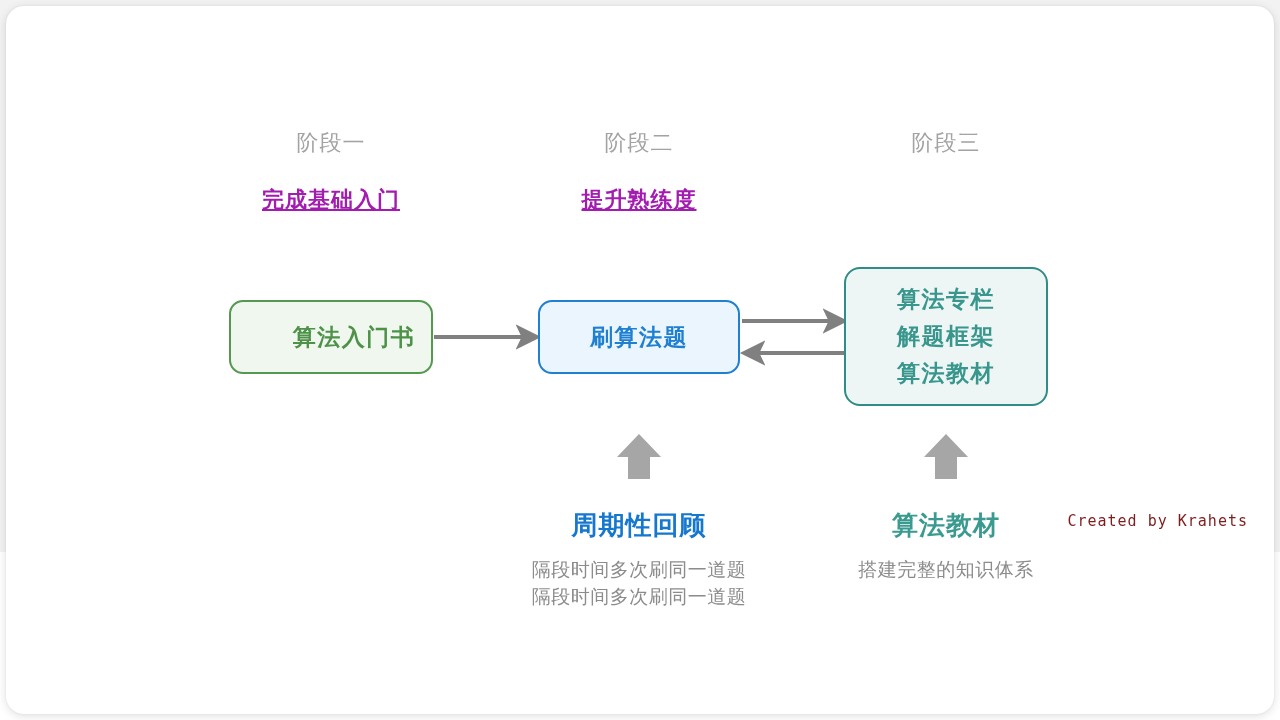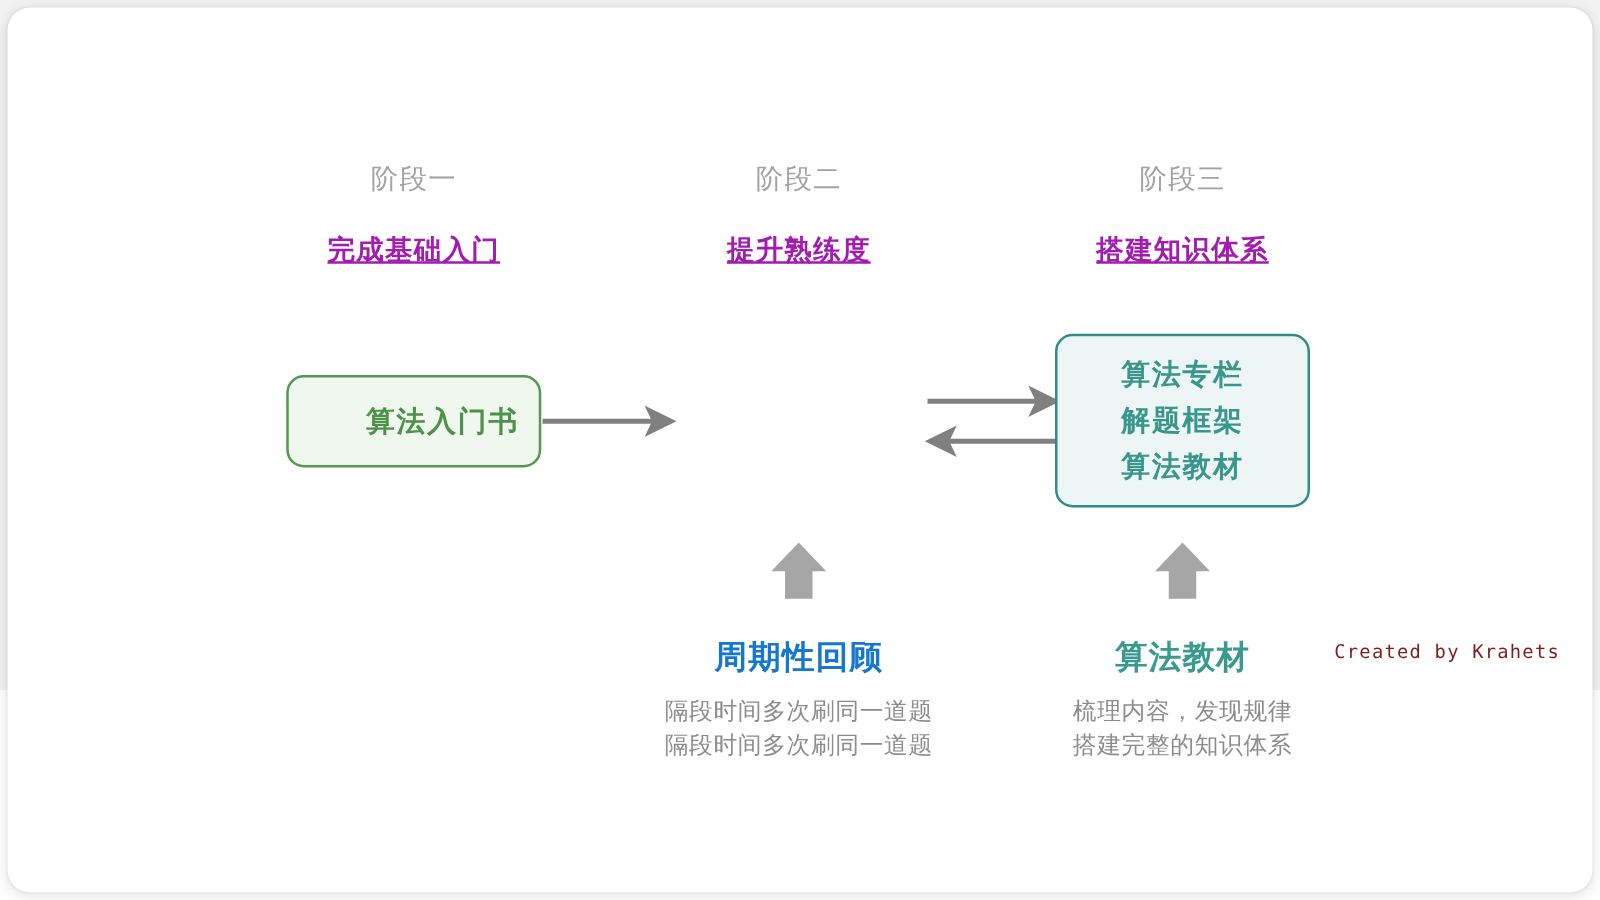--- a/index.html
+++ b/index.html
@@ -137,21 +137,20 @@
     <div class="stage-title">完成基础入门</div>
   </div>
 
   <div class="col-head" style="left:509px; top:128px;">
     <div class="stage-label">阶段二</div>
     <div class="stage-title">提升熟练度</div>
   </div>
 
   <div class="col-head" style="left:816px; top:128px;">
     <div class="stage-label">阶段三</div>
-    <div class="stage-title">搭建知识体系</div>
   </div>
 
   <svg class="arrows" viewBox="0 0 1280 720">
     <defs>
       <marker id="headR" markerWidth="7" markerHeight="7" refX="3.1" refY="3.5" orient="auto" markerUnits="strokeWidth">
         <path d="M0,0.35 L6.4,3.5 L0,6.65 L1.5,3.5 Z" fill="#808080"></path>
       </marker>
       <marker id="headL" markerWidth="7" markerHeight="7" refX="3.1" refY="3.5" orient="auto" markerUnits="strokeWidth">
         <path d="M0,0.35 L6.4,3.5 L0,6.65 L1.5,3.5 Z" fill="#808080"></path>
       </marker>
@@ -175,37 +174,39 @@
 
     <g>
       <path d="M946,434 L968,457 L957,457 L957,479 L935,479 L935,457 L924,457 Z" fill="#a6a6a6"></path>
     </g>
   </svg>
 
   <div class="node node-green" style="left:229px; top:300px; width:204px; height:74px;">
     <div class="line">算法入门书</div>
   </div>
 
-
-  <div class="node node-teal" style="left:844px; top:267px; width:204px; height:139px;">
+  <div class="node node-blue" style="left:538px; top:300px; width:202px; height:74px;">
+    <div class="line">刷算法题</div>
+  </div>
+
+  <div class="node node-teal" style="left:844px; top:267px; width:204px; height:139px;border-radius:16px;">
     <div class="line">算法专栏</div>
     <div class="line">解题框架</div>
     <div class="line">算法教材</div>
   </div>
 
   <div class="note" style="left:489px; top:510px;">
     <div class="note-title note-title-blue">周期性回顾</div>
     <div class="note-body">
       <div>隔段时间多次刷同一道题</div>
       <div>隔段时间多次刷同一道题</div>
     </div>
   </div>
 
   <div class="note" style="left:796px; top:510px;">
     <div class="note-title note-title-teal">算法教材</div>
     <div class="note-body">
-      <div>梳理内容，发现规律</div>
       <div>搭建完整的知识体系</div>
     </div>
   </div>
 
   <div id="credit">Created by Krahets</div>
 </div>
 
 </body></html>

